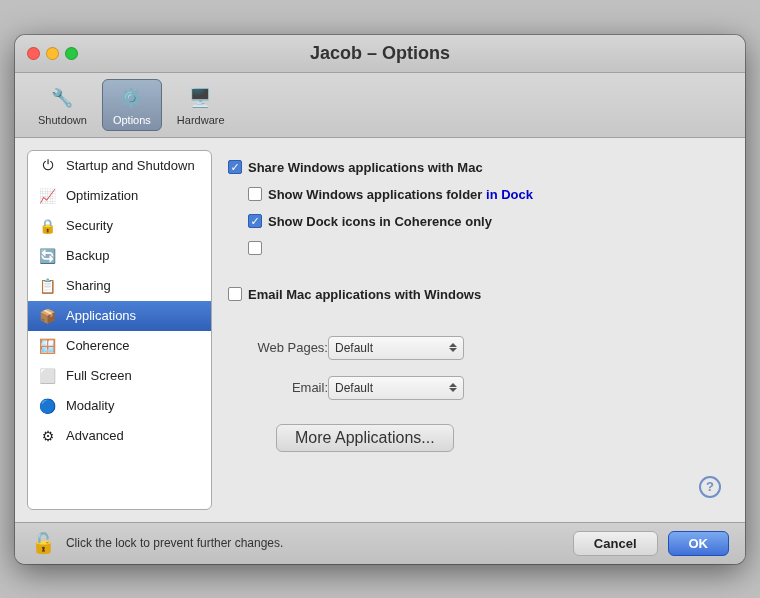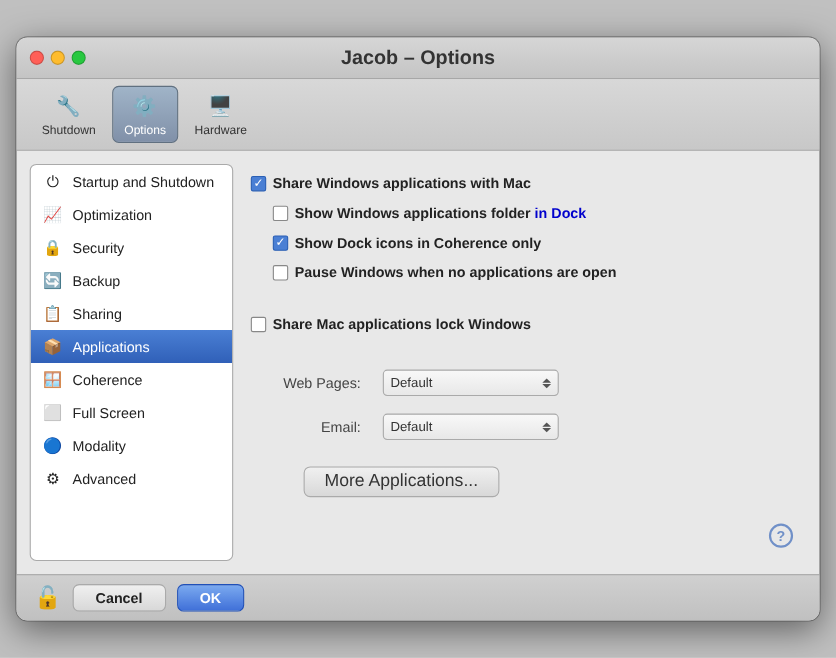--- a/index.html
+++ b/index.html
@@ -157,31 +157,31 @@
     .cb.checked {
       background: #4a7fd4;
       border-color: #2a5fb4;
       color: white;
     }
     .cb.unchecked { background: white; }
     .section-divider { height: 12px; }
     .form-row {
       display: flex;
       align-items: center;
-      gap: 20px;
+      gap: 0;
       margin: 4px 0;
     }
     .form-label {
       text-align: right;
       width: 100px;
       color: #444;
       font-size: 13px;
     }
     .select-box {
-      width: 160px;
+      width: 136px;
       height: 24px;
       border: 1px solid #aaa;
       border-radius: 4px;
       background: linear-gradient(to bottom, #f8f8f8, #e8e8e8);
       display: flex;
       align-items: center;
       justify-content: space-between;
       padding: 0 6px;
       cursor: pointer;
       font-size: 12px;
@@ -351,28 +351,27 @@
       <div class="checkbox-row indent">
         <div class="cb unchecked"></div>
         <span class="label-text">Show Windows applications folder <span class="highlight">in Dock</span></span>
       </div>
       <div class="checkbox-row indent">
         <div class="cb checked">✓</div>
         <span class="label-text">Show Dock icons in Coherence only</span>
       </div>
       <div class="checkbox-row indent">
         <div class="cb unchecked"></div>
-        <span class="label-text">Pause Windows when no applications are open</span>
       </div>
 
       <div class="section-divider"></div>
 
       <div class="checkbox-row">
         <div class="cb unchecked"></div>
-        <span class="label-text">Share Mac applications lock Windows</span>
+        <span class="label-text">Email Mac applications with Windows</span>
       </div>
 
       <div class="section-divider"></div>
 
       <div class="form-row">
         <span class="form-label">Web Pages:</span>
         <div class="select-box">
           <span>Default</span>
           <div class="select-arrow">
             <span class="up"></span>
@@ -398,16 +397,17 @@
 
       <div style="flex:1"></div>
       <div class="help-area">
         <div class="help-btn">?</div>
       </div>
     </div>
   </div>
 
   <div class="footer">
     <span class="lock-icon">🔓</span>
+    <span class="footer-text">Click the lock to prevent further changes.</span>
     <button class="footer-btn">Cancel</button>
     <button class="footer-btn ok-btn">OK</button>
   </div>
 </div>
 
 </body></html>

